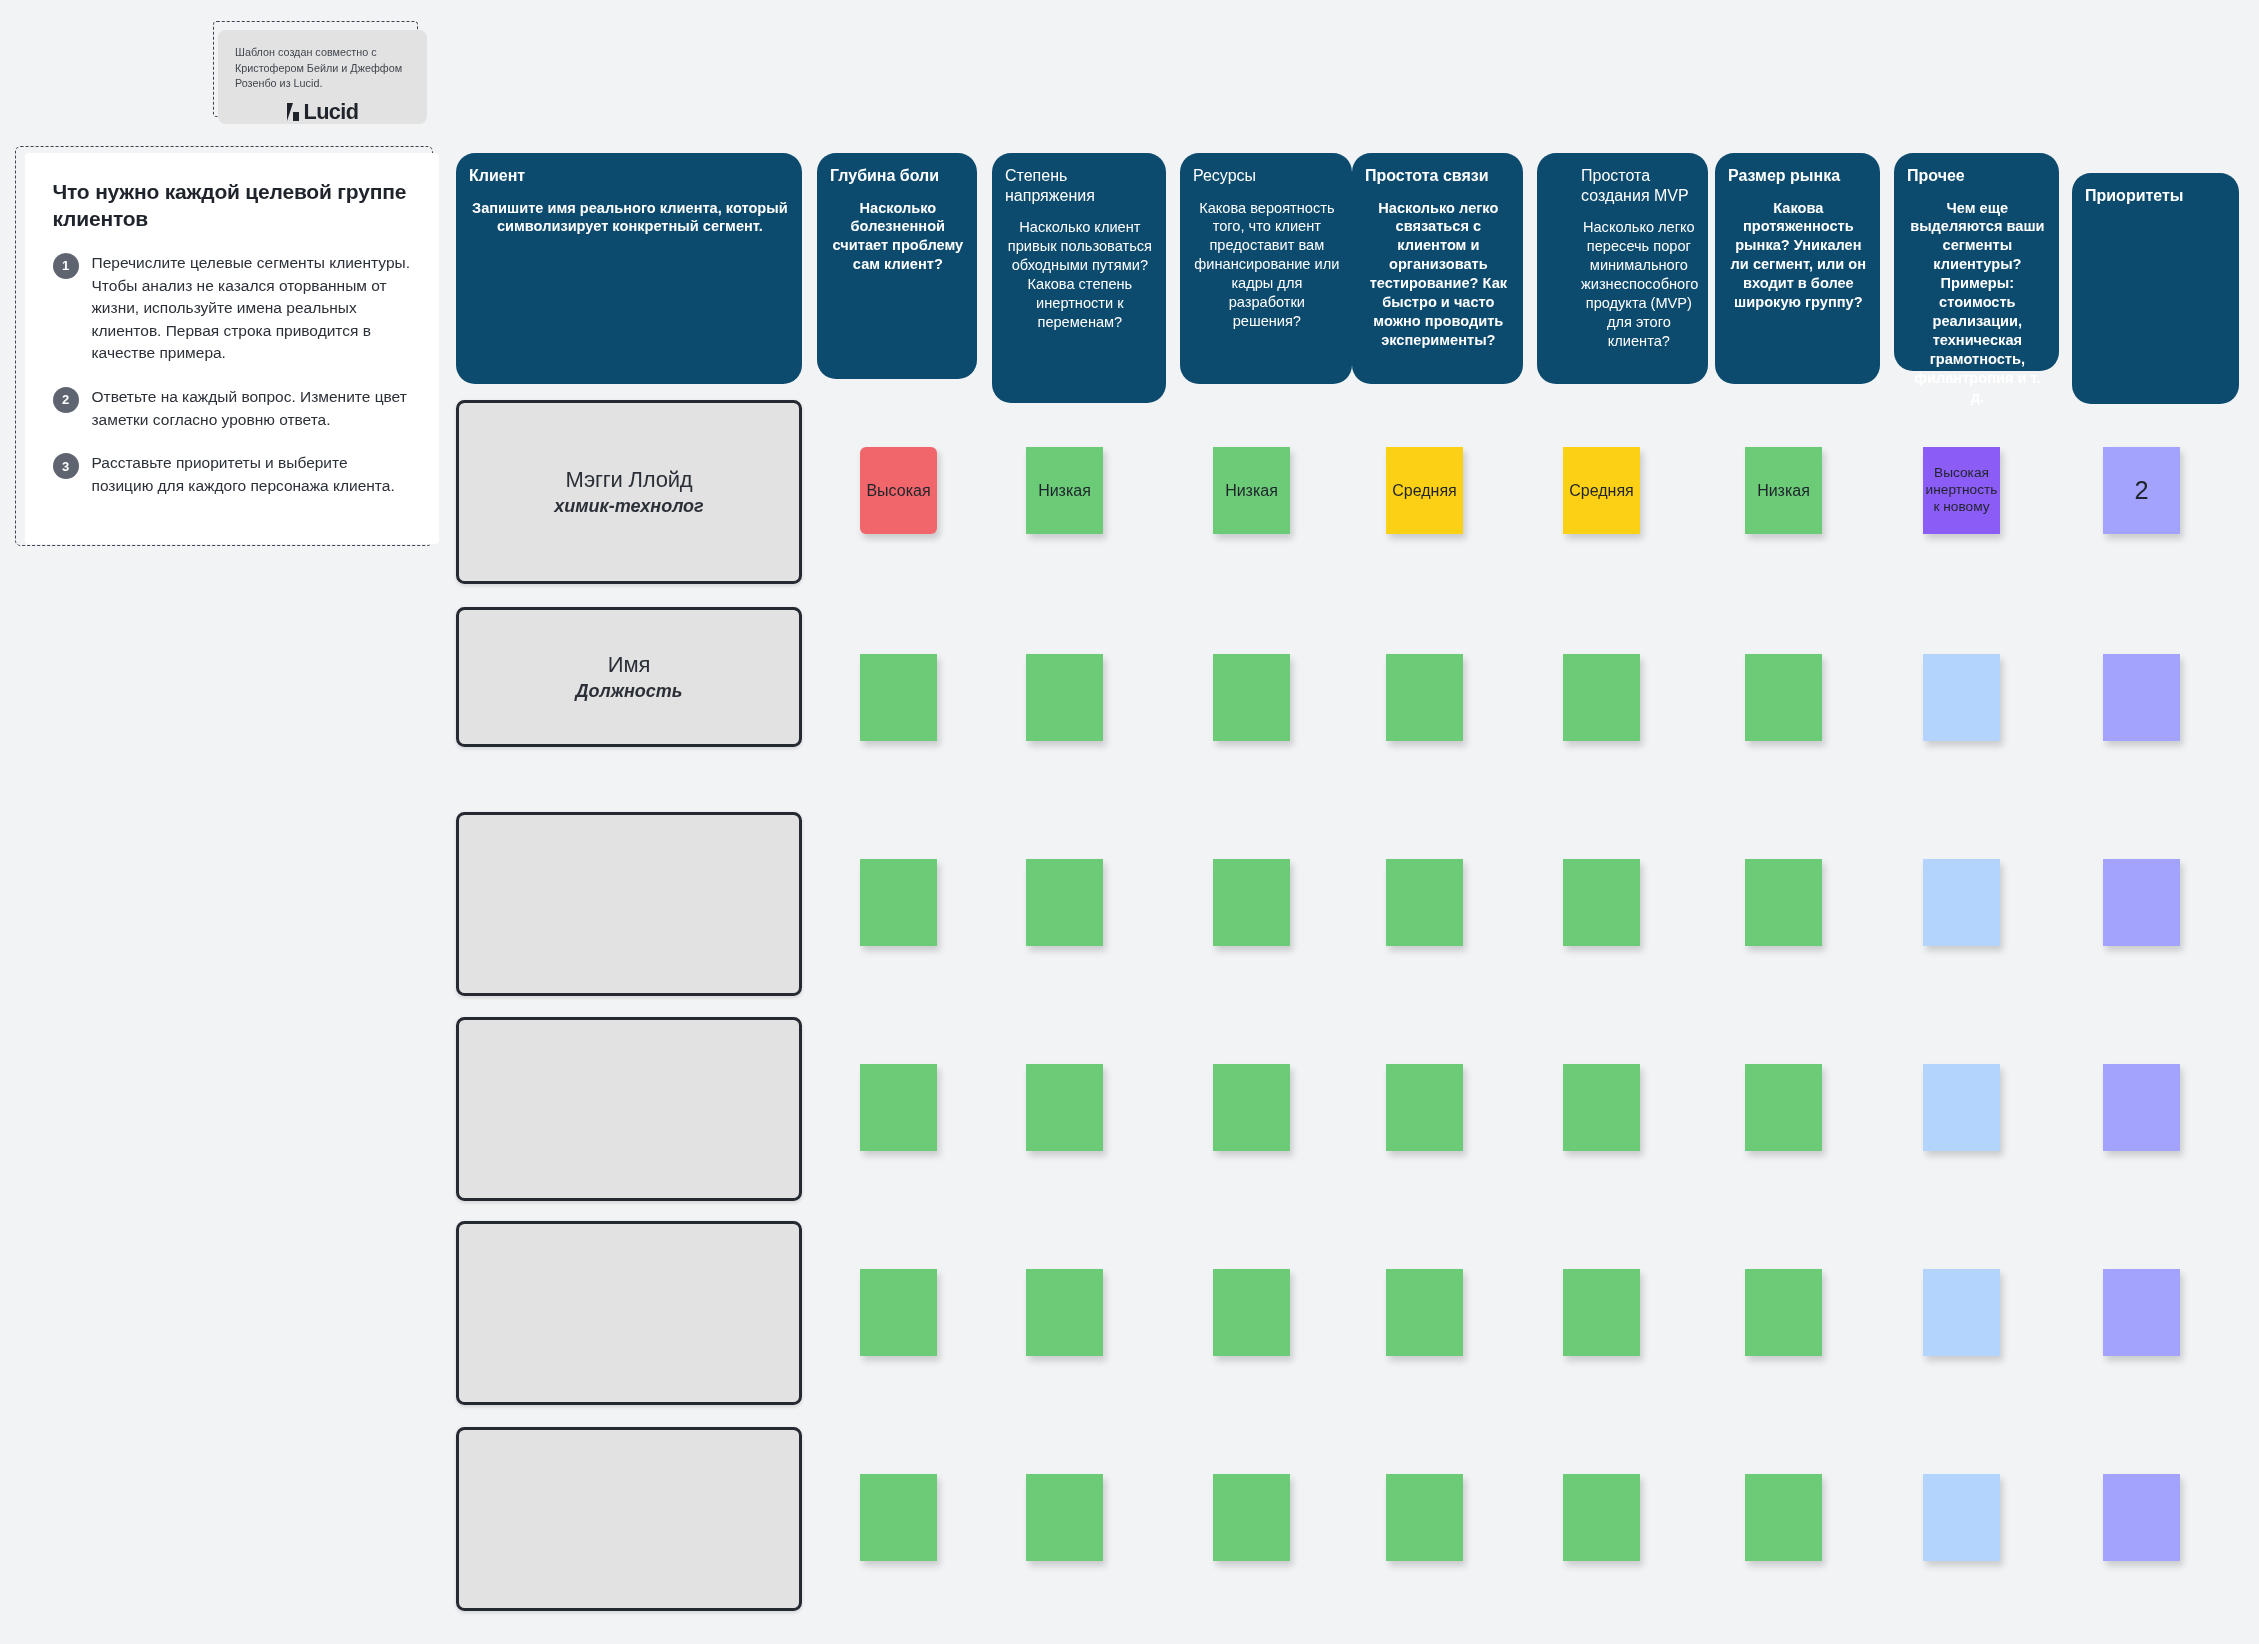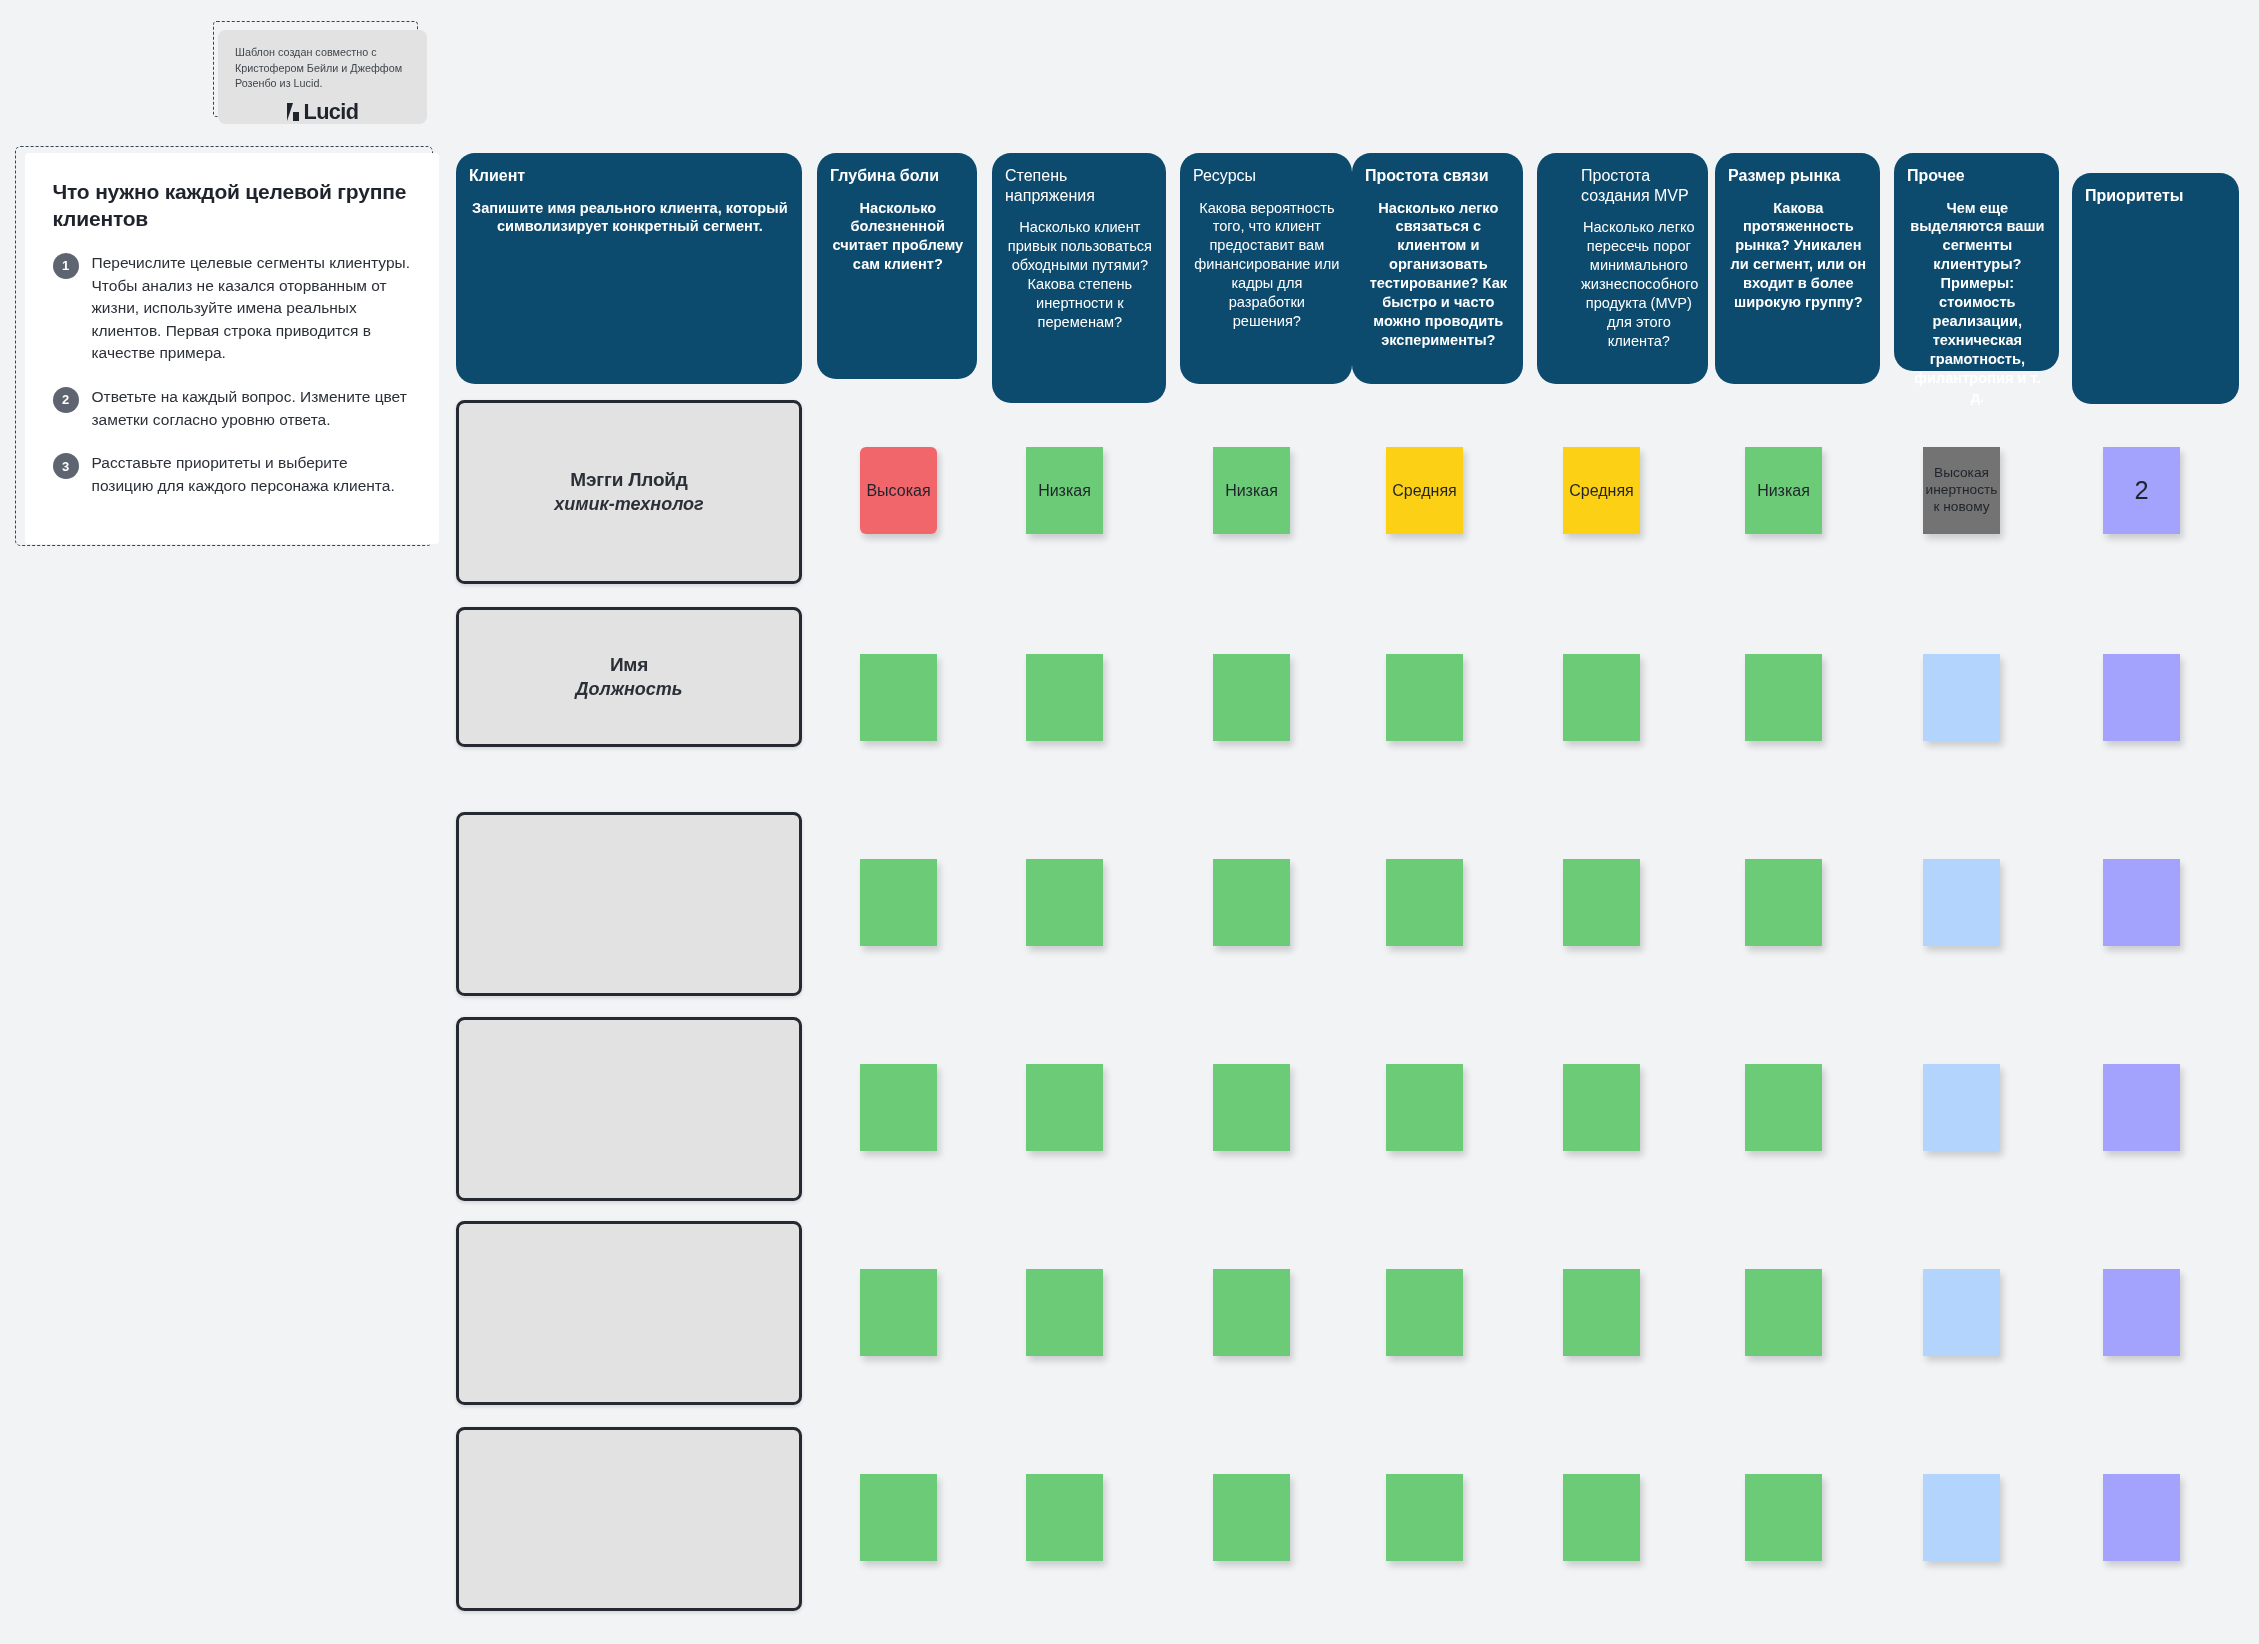--- a/index.html
+++ b/index.html
@@ -165,22 +165,22 @@
     border: 3.8px solid #242932;
     border-radius: 8.5px;
     box-sizing: border-box;
     display: flex;
     flex-direction: column;
     align-items: center;
     justify-content: center;
     box-shadow: 0 1.9px 3.8px rgba(0,0,0,0.12);
   }
   .person-name {
-    font-size: 19px;
-    font-weight: bold;
+    font-size: 22px;
+    font-weight: normal;
     color: #2b3038;
     letter-spacing: -0.2px;
   }
   .person-role {
     font-size: 18px;
     font-weight: bold;
     font-style: italic;
     color: #2b3038;
     margin-top: 2.8px;
   }
@@ -286,21 +286,21 @@
     </div>
     <div class="note" style="left: 1386px; top: 447px; width: 77px; height: 87px; background: rgb(252, 208, 20);">
       <span class="note-label">Средняя</span>
     </div>
     <div class="note" style="left: 1563px; top: 447px; width: 77px; height: 87px; background: rgb(252, 208, 20);">
       <span class="note-label">Средняя</span>
     </div>
     <div class="note" style="left: 1745px; top: 447px; width: 77px; height: 87px; background: rgb(107, 203, 119);">
       <span class="note-label">Низкая</span>
     </div>
-    <div class="note" style="left: 1923px; top: 447px; width: 77px; height: 87px; background: #737373;">
+    <div class="note" style="left: 1923px; top: 447px; width: 77px; height: 87px; background: #8b5cf6;">
       <span class="note-label small">Высокая инертность к новому</span>
     </div>
     <div class="note" style="left: 2103px; top: 447px; width: 77px; height: 87px; background: rgb(163, 162, 252);">
       <span class="note-label big">2</span>
     </div>
     <div class="person" style="left: 456px; top: 607px; width: 346px; height: 140px;">
       <div class="person-name">Имя</div>
       <div class="person-role">Должность</div>
     </div>
     <div class="note" style="left: 860px; top: 654px; width: 77px; height: 87px; background: rgb(107, 203, 119);">

